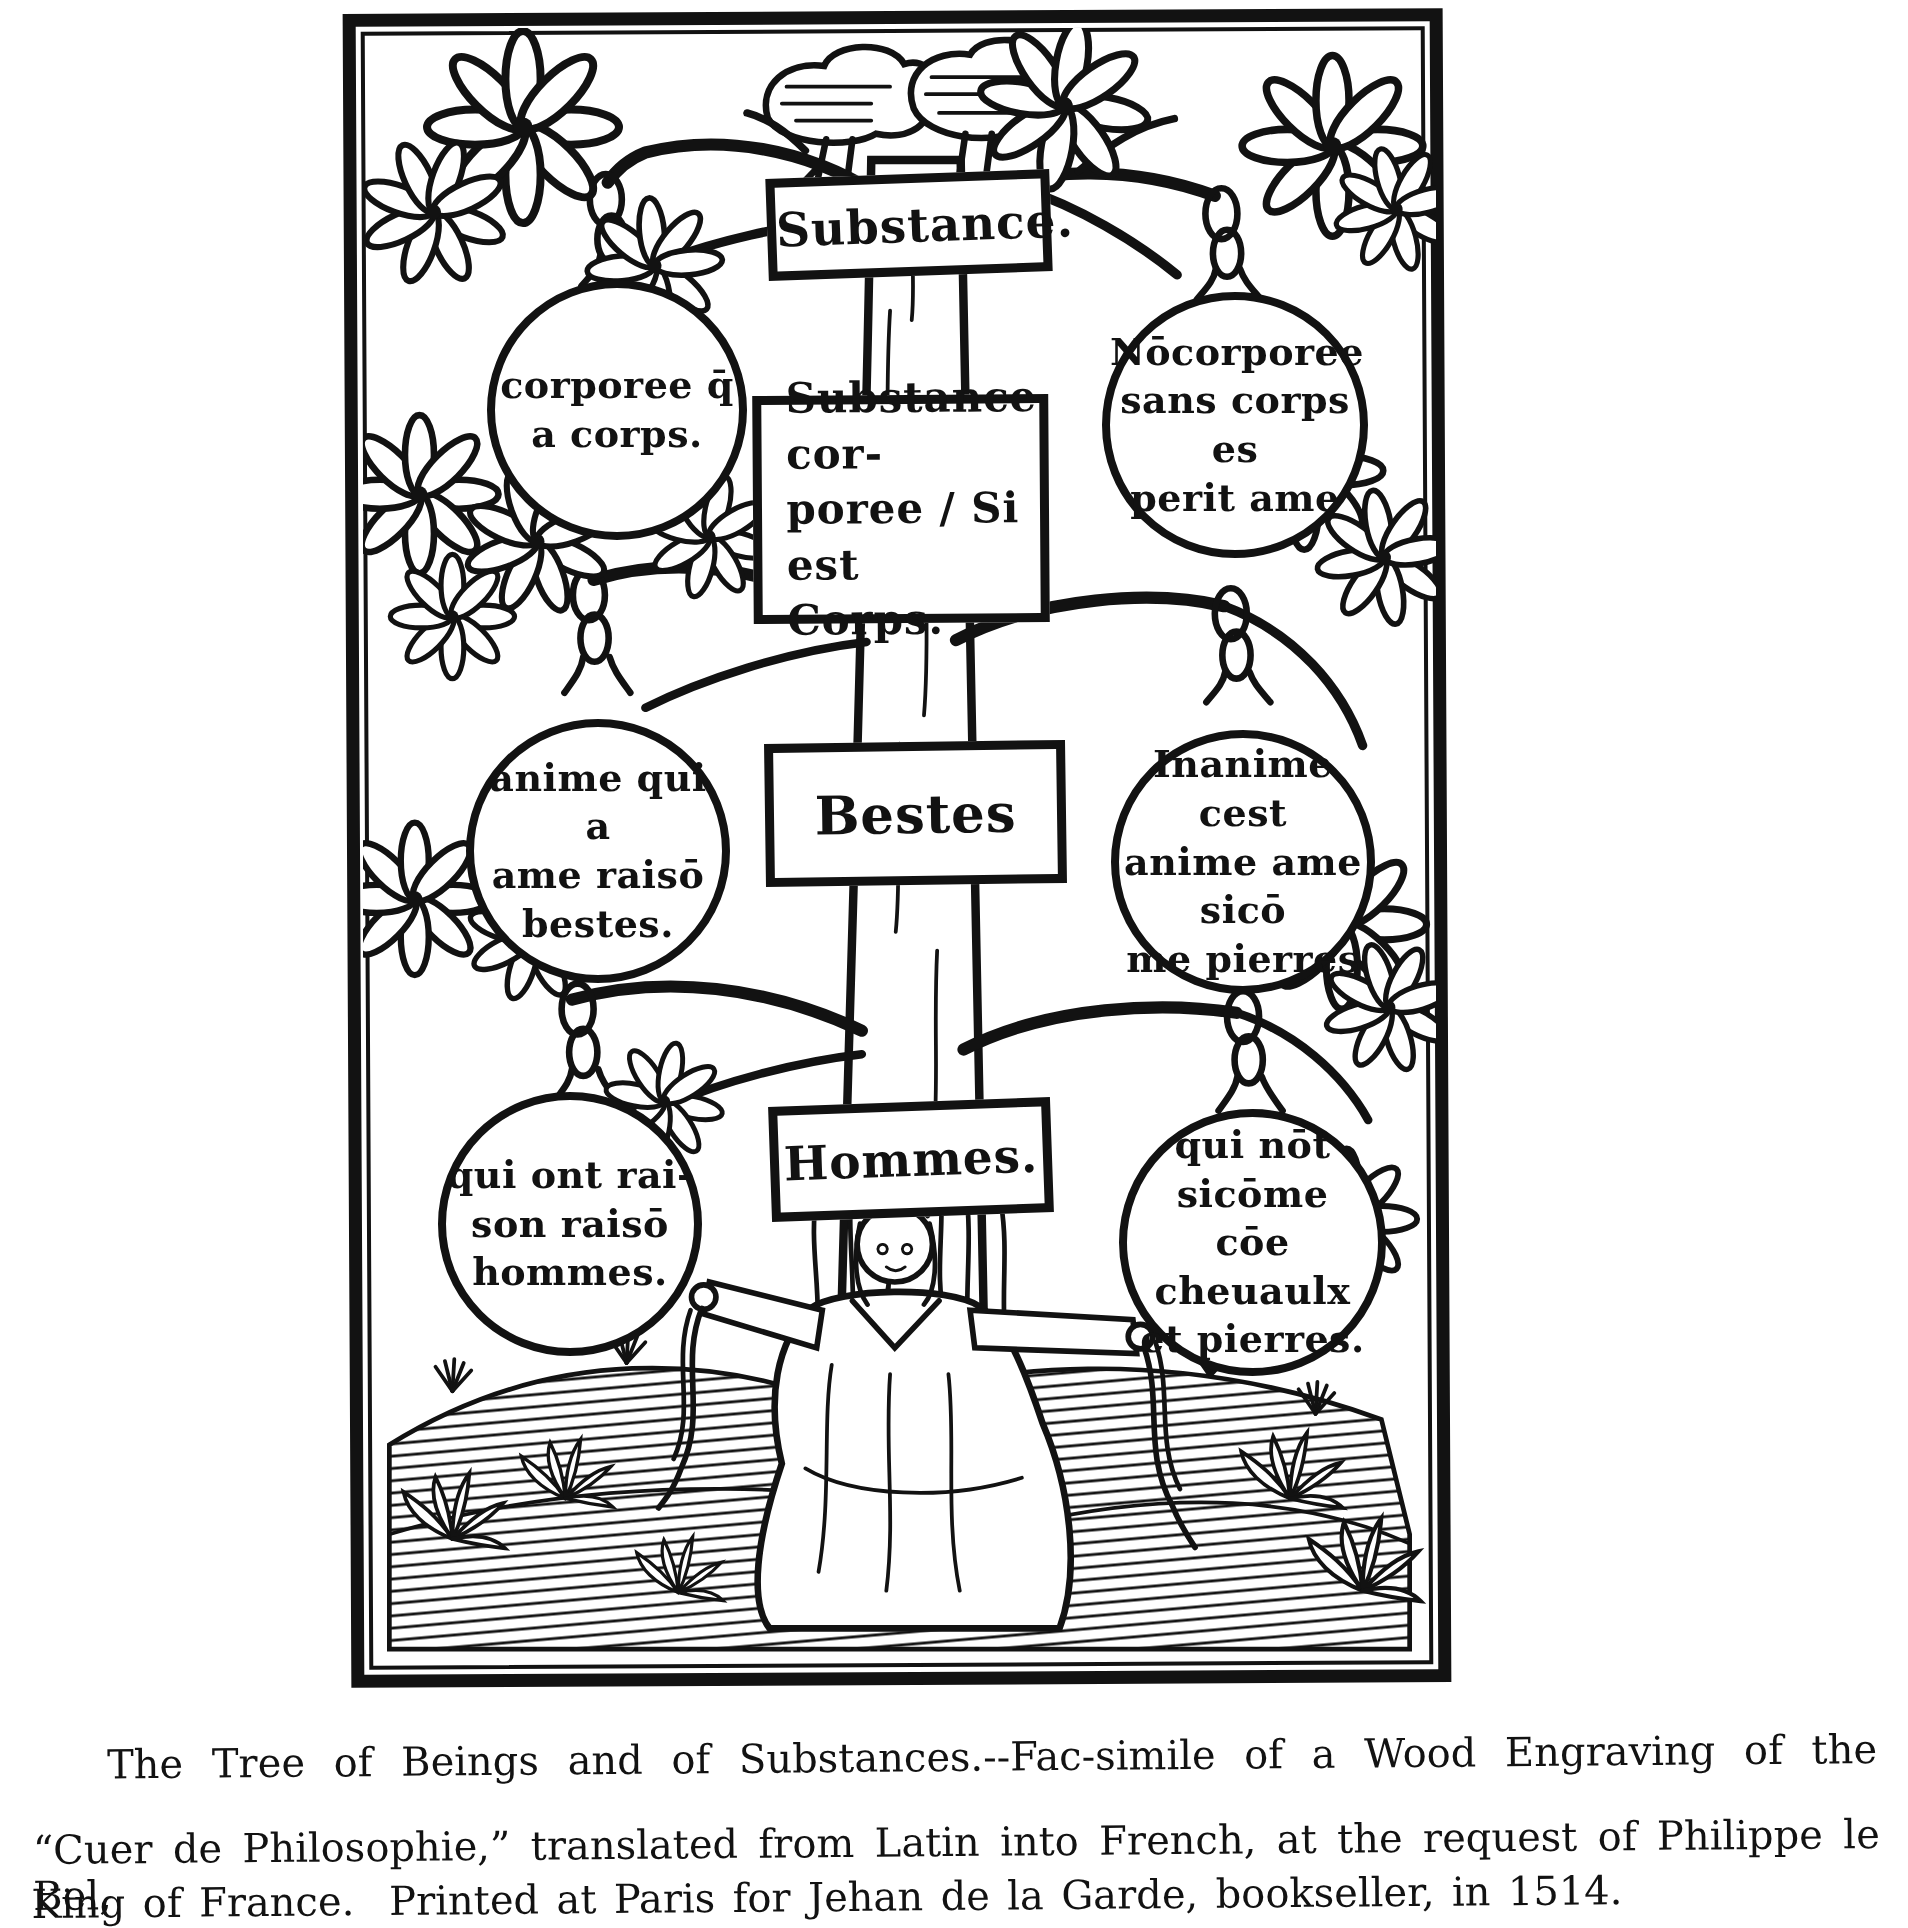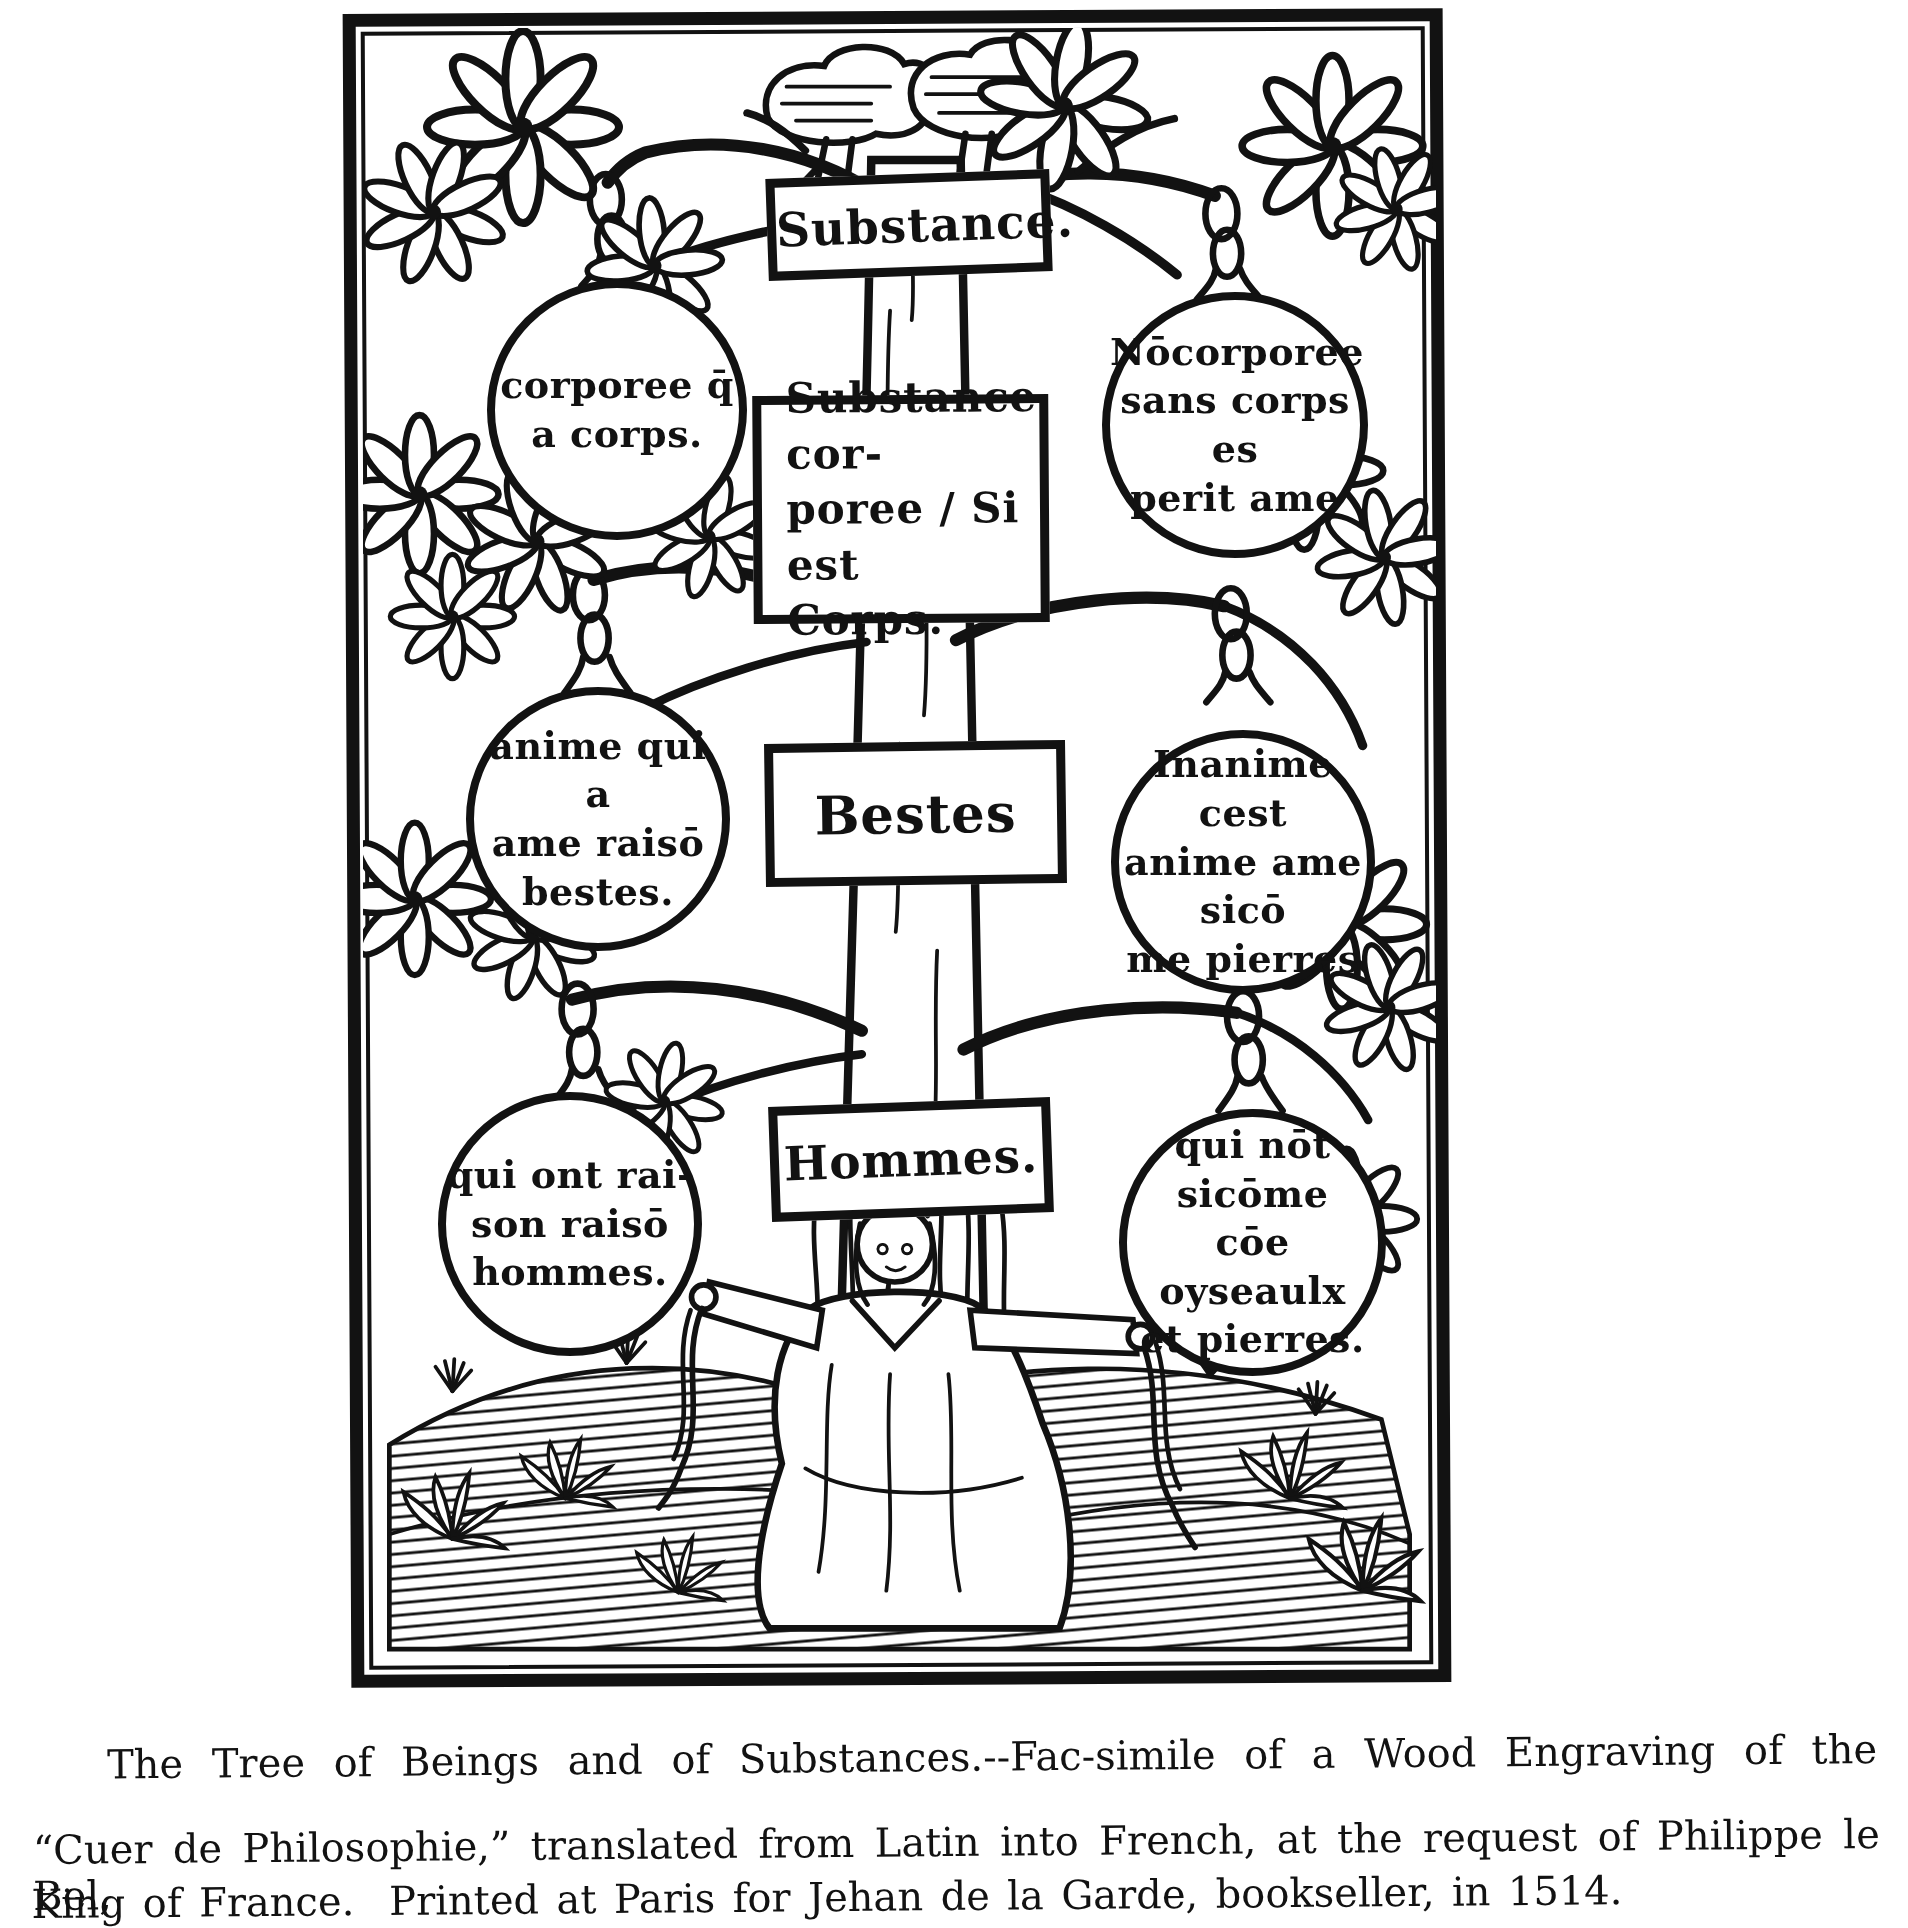--- a/index.html
+++ b/index.html
@@ -39,21 +39,21 @@
   
   .medallion{
     position:absolute; box-sizing:border-box; border-radius:50%;
     border:8.5px solid var(--ink); background:var(--paper);
     display:flex; flex-direction:column; justify-content:center;
     text-align:center; font-family:"DejaVu Serif", serif; font-weight:700;
     font-size:38px; line-height:1.28; letter-spacing:0.5px;
   }
   .med-l1{ left:487px; top:280px; width:260px; height:260px; }
   .med-r1{ left:1102px; top:292px; width:266px; height:266px; }
-  .med-l2{ left:466px; top:687px; width:264px; height:264px;align-items:center; }
+  .med-l2{ left:466px; top:719px; width:264px; height:264px;align-items:center; }
   .med-r2{ left:1111px; top:730px; width:264px; height:264px; }
   .med-l3{ left:438px; top:1092px; width:264px; height:264px; }
   .med-r3{ left:1119px; top:1109px; width:267px; height:267px; }
   
   .caption{ position:absolute; left:0; top:0; width:1909px; height:1928px;
     transform:rotate(-0.5deg); transform-origin:38px 1874px; }
   .cap-line{
     position:absolute; font-size:40px; color:var(--ink);
     font-family:"DejaVu Serif", serif; white-space:pre-wrap; word-spacing:4.7px;
   }
@@ -294,21 +294,21 @@
     <span>anime ame sicō</span>
     <span>me pierres</span>
   </div>
   <div class="medallion med-l3">
     <span>qui ont rai-</span>
     <span>son raisō</span>
     <span>hommes.</span>
   </div>
   <div class="medallion med-r3">
     <span>qui nōt sicōme</span>
-    <span>cōe oyseaulx</span>
+    <span>cōe cheuaulx</span>
     <span>et pierres.</span>
   </div>
 
   <div class="caption">
     <div class="cap-line cap-1">The Tree of Beings and of Substances.--Fac-simile of a Wood Engraving of the</div>
     <div class="cap-line cap-2">“Cuer de Philosophie,” translated from Latin into French, at the request of Philippe le Bel,</div>
     <div class="cap-line cap-3">King of France.  Printed at Paris for Jehan de la Garde, bookseller, in 1514.</div>
   </div>
 
 </div>

